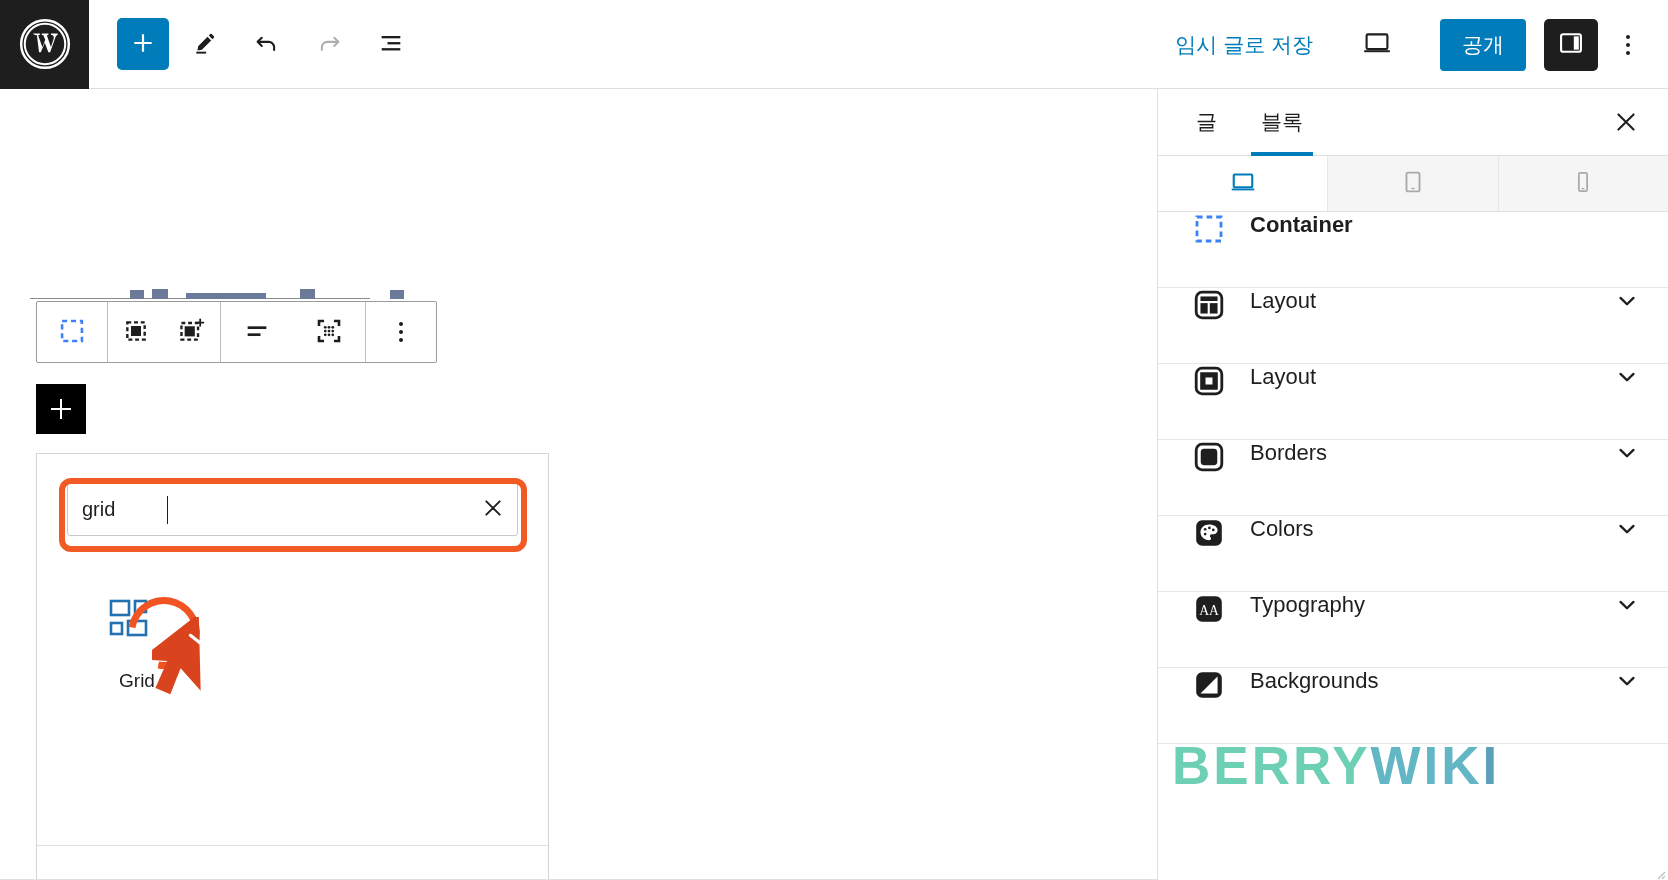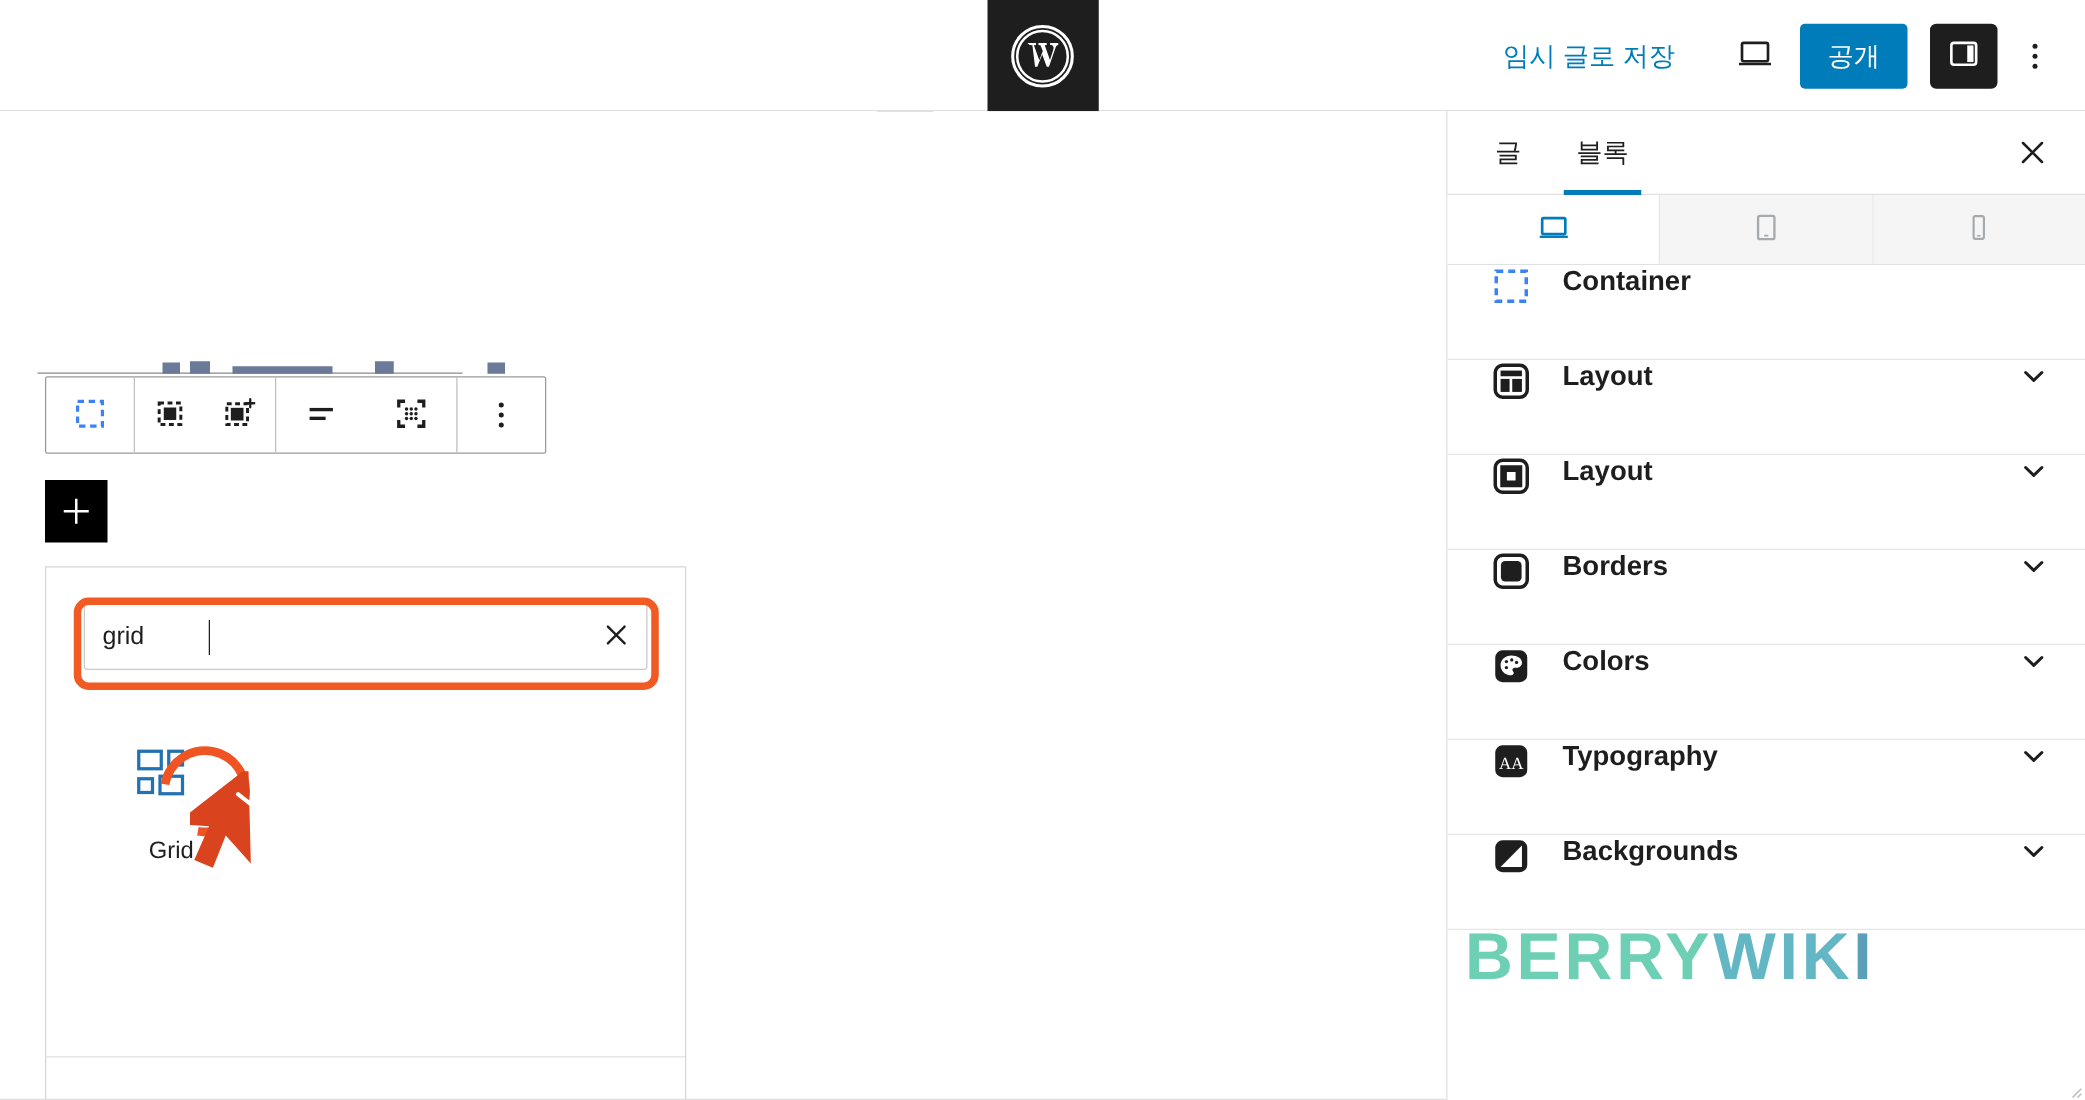--- a/index.html
+++ b/index.html
@@ -15,21 +15,21 @@
     width: 1668px; height: 880px;
     background: #fff;
   }
 
   
   .topbar {
     position: absolute; top: 0; left: 0;
     width: 1668px; height: 89px;
     background: #ffffff;
     border-bottom: 1px solid #e0e0e0;
-    display: flex; align-items: center; flex-direction: column;
+    display: flex; align-items: center;
   }
   .wp-logo-box {
     width: 89px; height: 89px;
     background: #1e1e1e;
     display: flex; align-items: center; justify-content: center;
     flex: 0 0 auto;
   }
   .wp-logo-box svg { display: block; }
 
   .tb-left {
@@ -68,21 +68,21 @@
     width: 56px; height: 52px;
     display: flex; align-items: center; justify-content: center;
     background: none; border: none; cursor: pointer;
     margin-left: 16px;
   }
   .publish-btn {
     background: #007cba; color: #fff;
     font-size: 21px;
     border: none; border-radius: 4px;
     padding: 0 22px; height: 52px;
-    cursor: pointer; margin-left: 4px;
+    cursor: pointer; margin-left: 31px;
     font-family: "Liberation Sans", "DejaVu Sans", sans-serif;
     text-align: center;
   }
   .settings-toggle {
     background: #1e1e1e; color: #fff;
     width: 54px; height: 52px;
     border: none; border-radius: 5px;
     display: flex; align-items: center; justify-content: center;
     cursor: pointer; margin-left: 14px;
   }
@@ -286,21 +286,21 @@
     background: none; border-left: none; border-right: none; border-top: none;
     width: 100%; cursor: pointer; text-align: left;
   }
   .panel-row .pr-icon {
     width: 34px; height: 34px;
     display: flex; align-items: center; justify-content: center;
     flex: 0 0 34px;
   }
   .panel-row .pr-label {
     margin-left: 24px;
-    font-size: 22px; font-weight: bold; color: #1e1e1e;
+    font-size: 22px; font-weight: normal; color: #1e1e1e;
     flex: 1;
     font-family: "Liberation Sans", "DejaVu Sans", sans-serif;
   }
   .panel-row.header-row .pr-label { font-weight: bold; }
   .chev { flex: 0 0 auto; }
 
   
   .watermark {
     position: absolute;
     left: 1172px; top: 735px;

